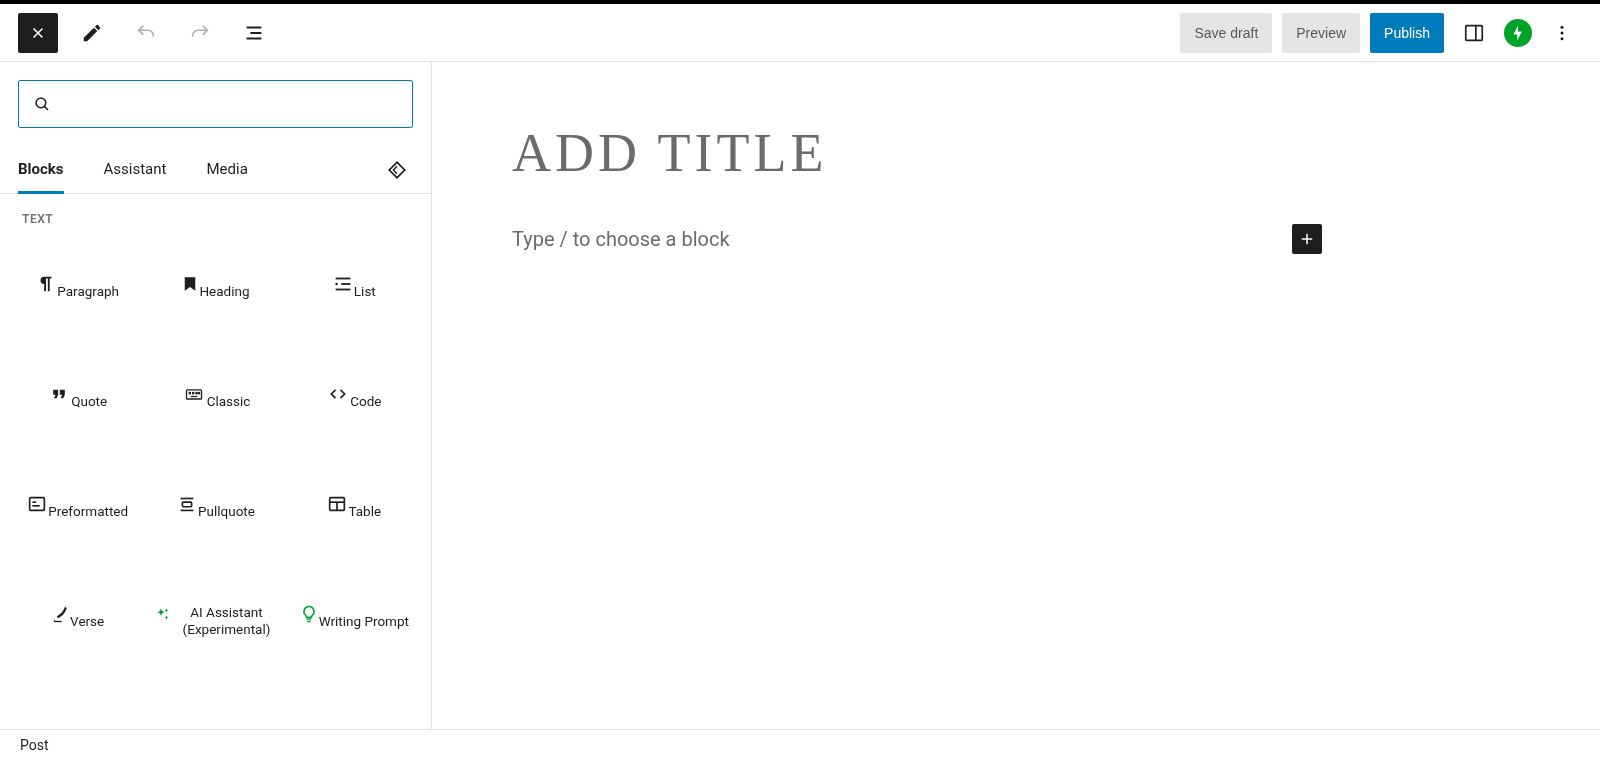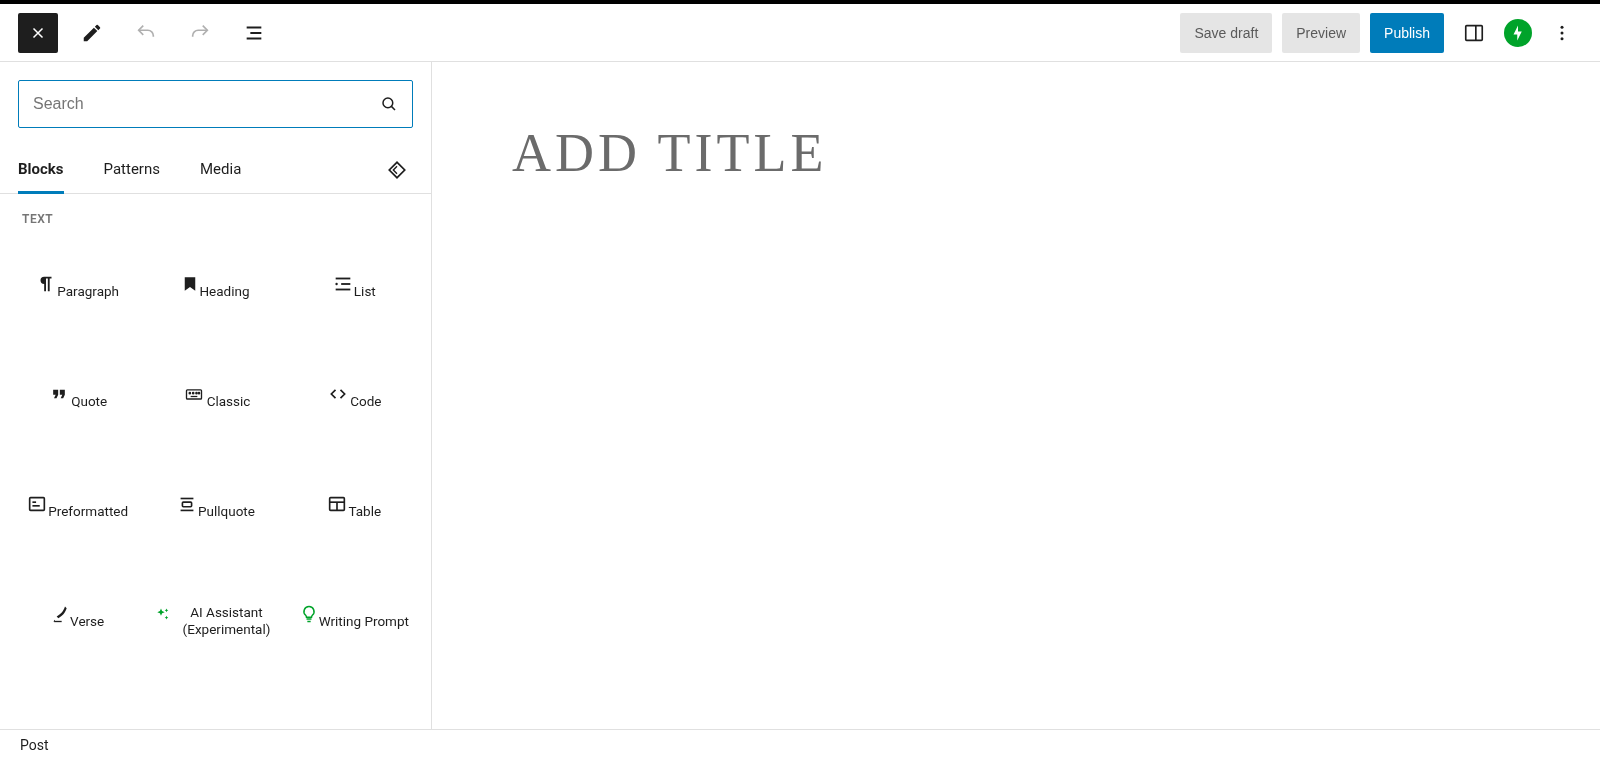--- a/index.html
+++ b/index.html
@@ -198,31 +198,30 @@
         </svg>
     </button>
   </div>
 </div>
 
 <div class="main">
 
   <div class="inserter">
     <div class="search-wrap">
       <div class="search-box">
-        <input type="text" placeholder="Search" style="">
         <svg width="18" height="18" viewBox="0 0 24 24" fill="none" stroke="#1e1e1e" stroke-width="2">
             <circle cx="10.5" cy="10.5" r="6.5"></circle>
             <line x1="20" y1="20" x2="15.2" y2="15.2"></line>
           </svg>
       </div>
     </div>
 
     <div class="tabs-row">
       <div class="tab active">Blocks</div>
-      <div class="tab">Patterns</div>
+      <div class="tab">Assistant</div>
       <div class="tab">Media</div>
       <div class="tabs-spacer"></div>
       <button class="icon-btn" style="width:32px;height:32px">
         <svg width="22" height="22" viewBox="0 0 24 24" fill="none" stroke="#1e1e1e" stroke-width="1.8">
             <rect x="6" y="6" width="12" height="12" transform="rotate(45 12 12)"></rect>
             <path d="M12 8l-4 4 4 4" stroke-width="1.5"></path>
           </svg>
       </button>
     </div>
 
@@ -353,19 +352,28 @@
             </svg>
           </div>
         <div class="lbl">Writing Prompt</div>
       </div>
 
     </div>
   </div>
 
   <div class="canvas">
     <div class="title-ph">ADD TITLE</div>
+    <div class="para-row">
+      <div class="para-ph">Type / to choose a block</div>
+      <button class="add-block-btn">
+        <svg width="18" height="18" viewBox="0 0 24 24" fill="none" stroke="#fff" stroke-width="2">
+            <line x1="12" y1="5" x2="12" y2="19"></line>
+            <line x1="5" y1="12" x2="19" y2="12"></line>
+          </svg>
+      </button>
+    </div>
   </div>
 
 </div>
 
 <div class="footer">
   <span>Post</span>
 </div>
 
 </body></html>

